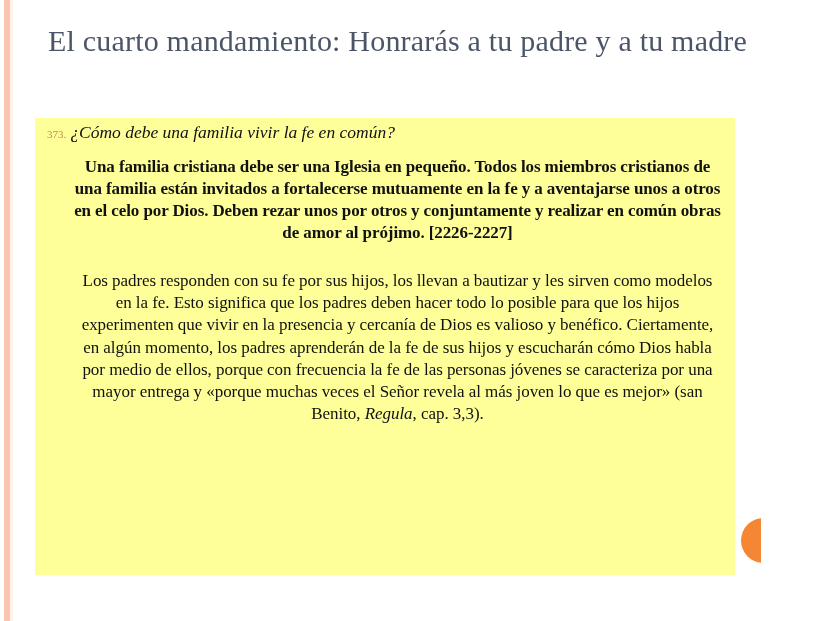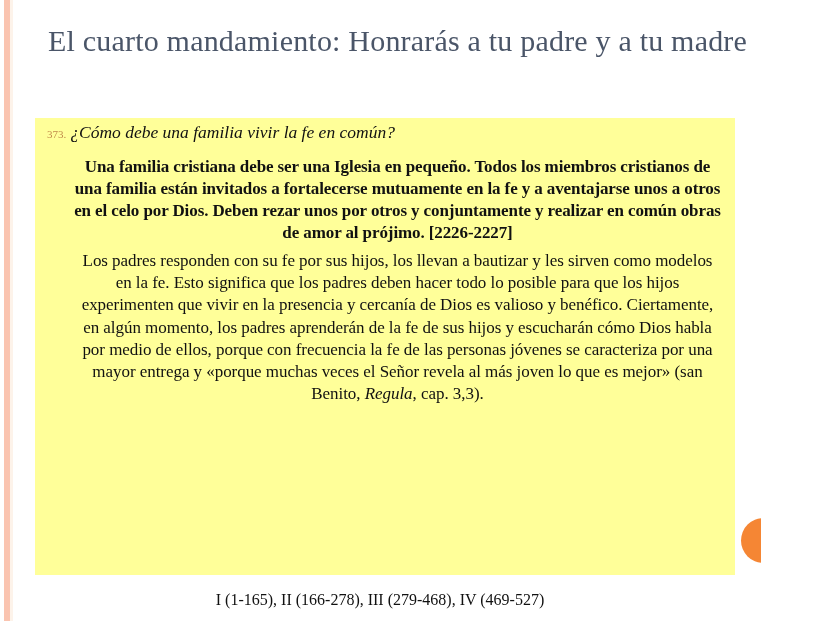--- a/index.html
+++ b/index.html
@@ -98,21 +98,21 @@
     text-align: center;
     padding-left: 27px;
     padding-right: 2px;
   }
   .para-bold {
     font-weight: bold;
     margin-top: 12px;
     letter-spacing: -0.1px;
   }
   .para-normal {
-    margin-top: 6px;
+    margin-top: 26px;
     letter-spacing: -0.05px;
   }
   .ital { font-style: italic; }
 
   
   .orange-dot {
     position: absolute;
     left: 741px;
     top: 518px;
     width: 45px;
@@ -158,15 +158,14 @@
     </div>
 
     <p class="para para-bold">Una familia cristiana debe ser una Iglesia en pequeño. Todos los miembros cristianos de una familia están invitados a fortalecerse mutuamente en la fe y a aventajarse unos a otros en el celo por Dios. Deben rezar unos por otros y conjuntamente y realizar en común obras de amor al prójimo. [2226-2227]</p>
 
     <p class="para para-normal"><span>Los padres responden con su fe por sus hijos, los llevan a bautizar y les sirven como modelos en la fe. Esto significa que los padres deben hacer todo lo posible para que los hijos experimenten que vivir en la presencia y cercanía de Dios es valioso y benéfico. Ciertamente, en algún momento, los padres aprenderán de la fe de sus hijos y escucharán cómo Dios habla por medio de ellos, porque con frecuencia la fe de las personas jóvenes se caracteriza por una mayor entrega y «porque muchas veces el Señor revela al más joven lo que es mejor» (san Benito, </span><span class="ital">Regula</span><span>, cap. 3,3).</span></p>
 
   </div>
 
   <div class="orange-dot"></div>
 
-  <div class="footer">I (1-165), II (166-278), III (279-468), IV (469-527)</div>
 
 </div>
 
 </body></html>

